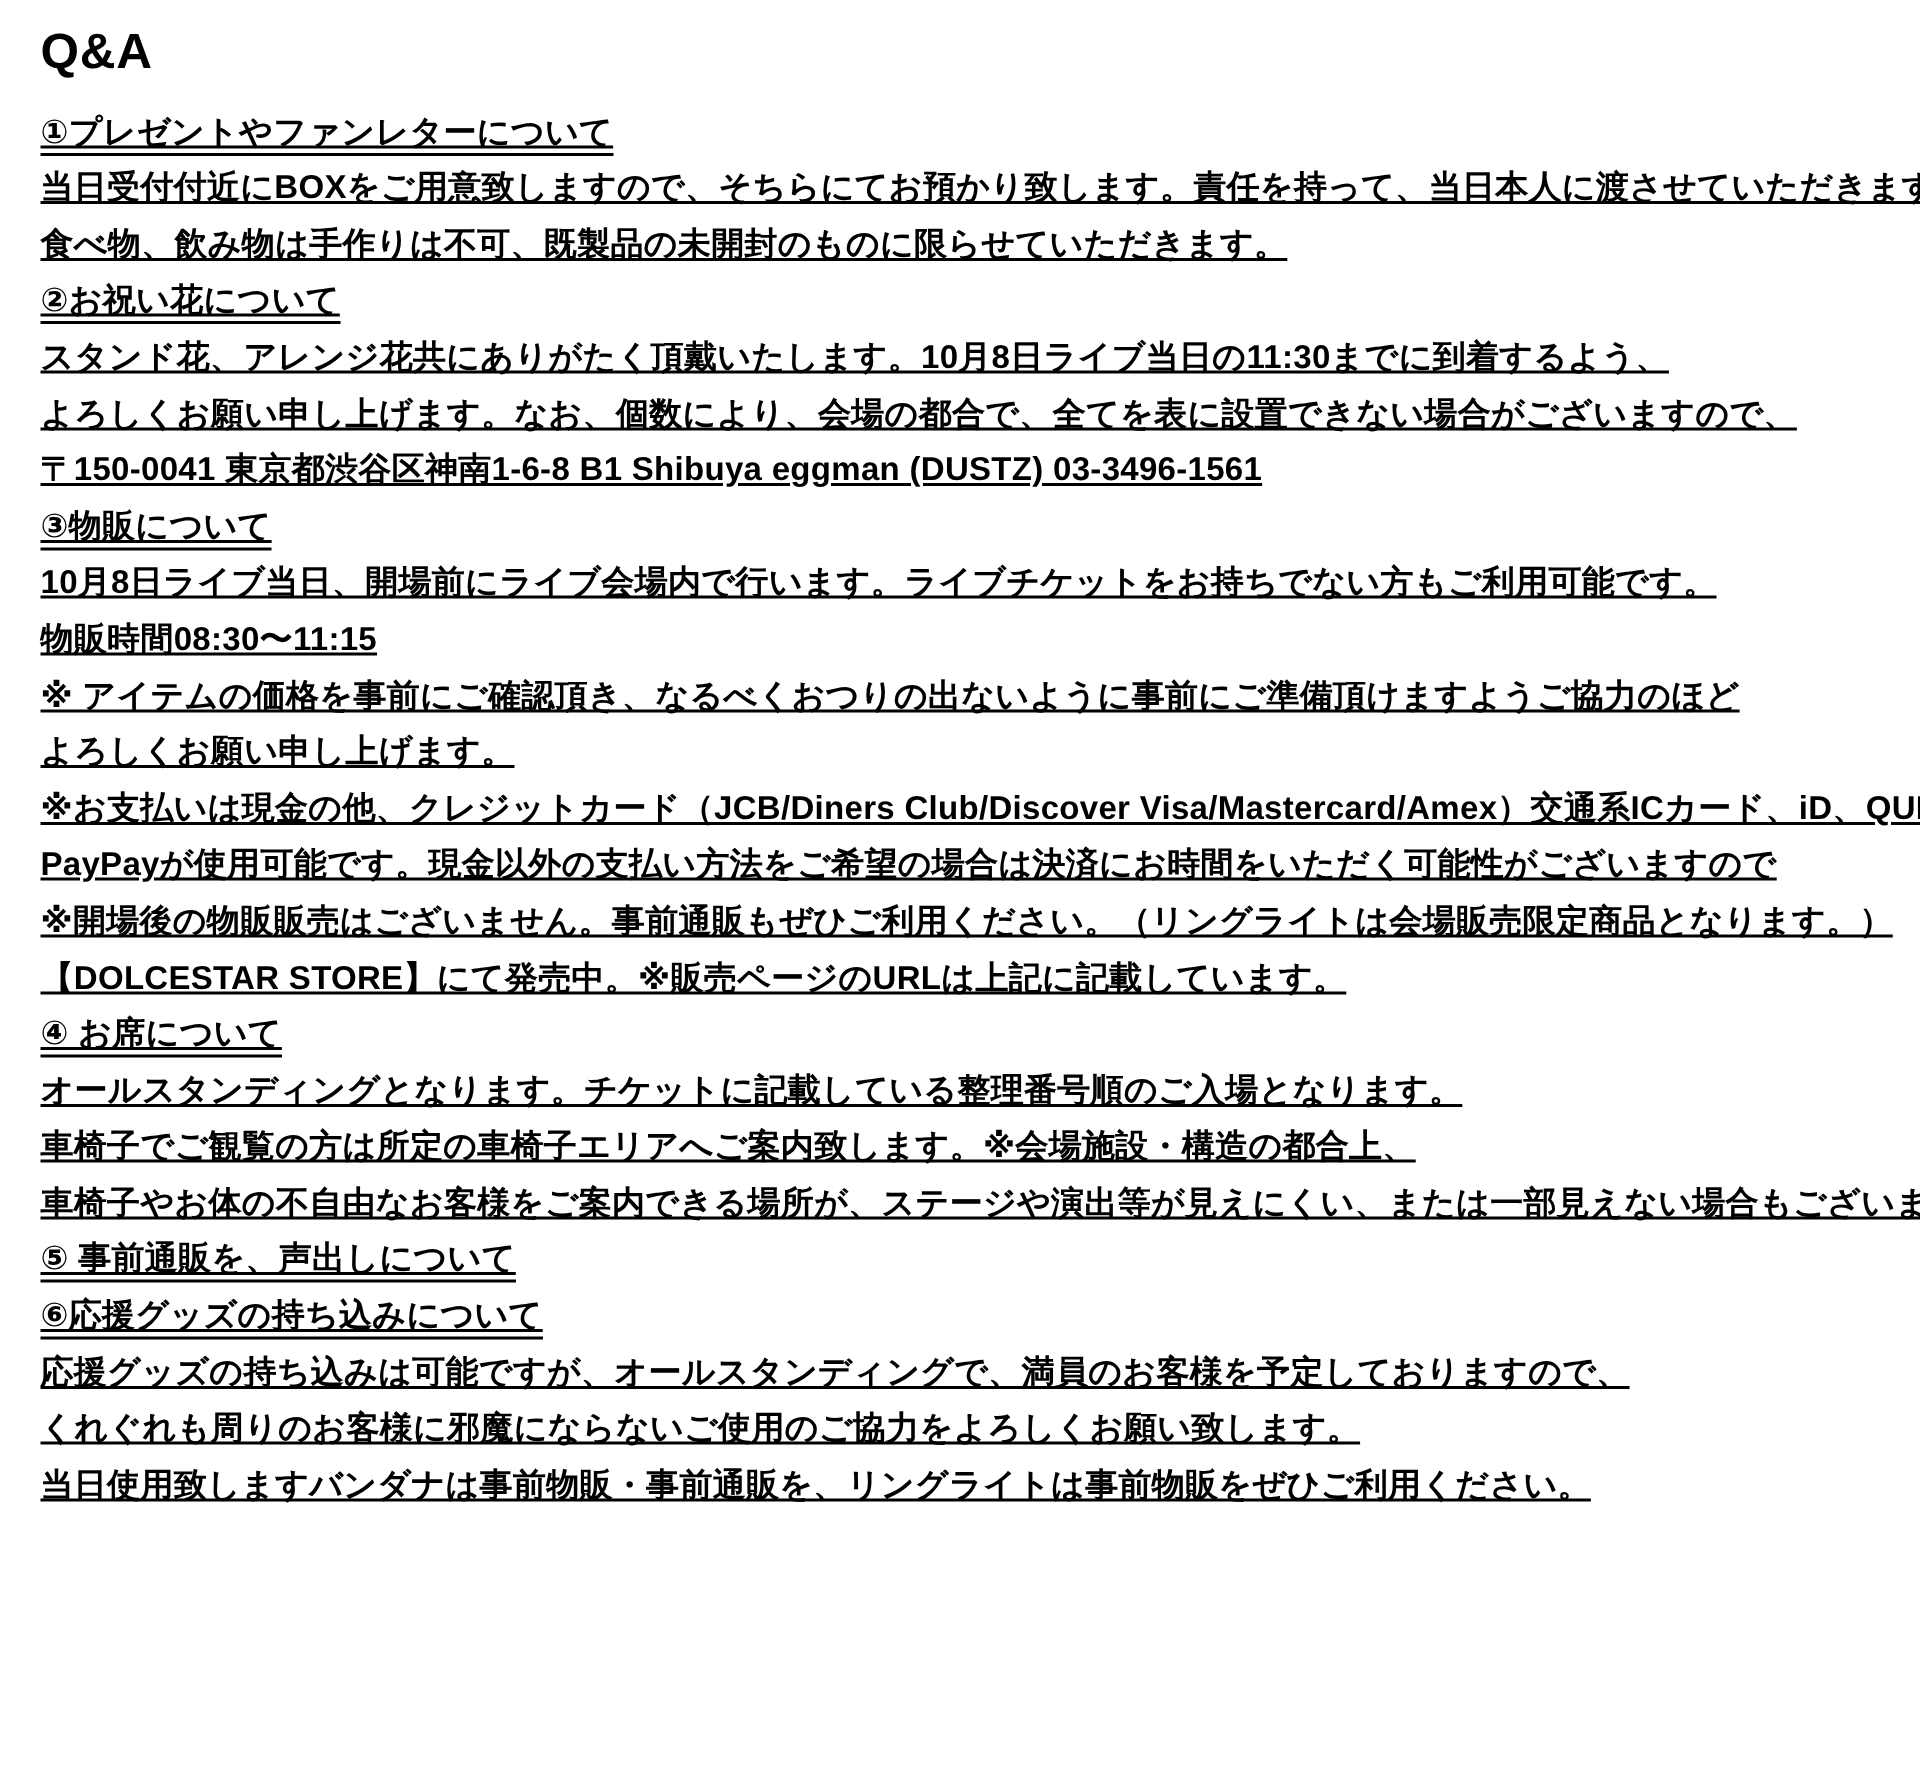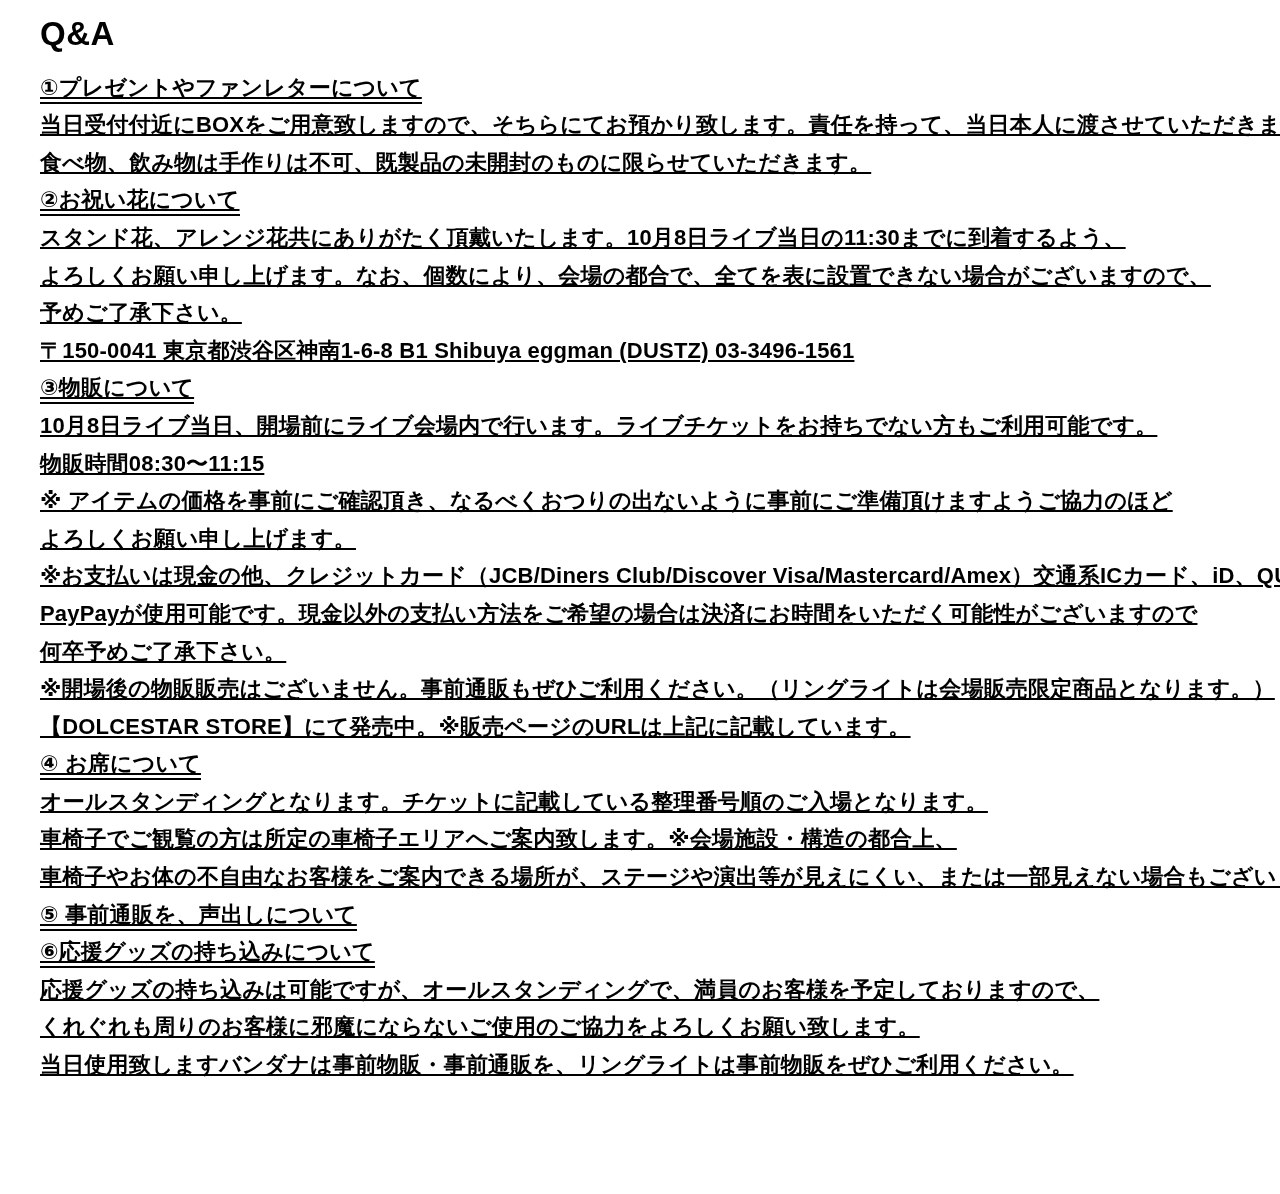--- a/index.html
+++ b/index.html
@@ -7,21 +7,21 @@
     padding: 0;
     background: #ffffff;
     color: #000000;
     font-family: "Liberation Sans", "DejaVu Sans", sans-serif;
     font-weight: 700;
   }
   .page {
     width: 1280px;
     height: 1194px;
     box-sizing: border-box;
-    padding: 10px 0 0 40px;
+    padding: 10px 0 0 27px;
     overflow: hidden;
     background: #ffffff;
   }
   .title {
     font-size: 33px;
     font-weight: 700;
     margin: 4px 0 15px 0;
     line-height: 1.2;
     letter-spacing: 0.5px;
   }
@@ -42,30 +42,28 @@
 
 <div class="page">
   <h1 class="title">Q&amp;A</h1>
   <div id="lines">
       <div class="line heading"><span class="txt">①プレゼントやファンレターについて</span></div>
       <div class="line body"><span class="txt">当日受付付近にBOXをご用意致しますので、そちらにてお預かり致します。責任を持って、当日本人に渡させていただきます。</span></div>
       <div class="line body"><span class="txt">食べ物、飲み物は手作りは不可、既製品の未開封のものに限らせていただきます。</span></div>
       <div class="line heading"><span class="txt">②お祝い花について</span></div>
       <div class="line body"><span class="txt">スタンド花、アレンジ花共にありがたく頂戴いたします。10月8日ライブ当日の11:30までに到着するよう、</span></div>
       <div class="line body"><span class="txt">よろしくお願い申し上げます。なお、個数により、会場の都合で、全てを表に設置できない場合がございますので、</span></div>
-      <div class="line body"><span class="txt">予めご了承下さい。</span></div>
       <div class="line body"><span class="txt">〒150-0041 東京都渋谷区神南1-6-8 B1 Shibuya eggman (DUSTZ) 03-3496-1561</span></div>
       <div class="line heading"><span class="txt">③物販について</span></div>
       <div class="line body"><span class="txt">10月8日ライブ当日、開場前にライブ会場内で行います。ライブチケットをお持ちでない方もご利用可能です。</span></div>
       <div class="line body"><span class="txt">物販時間08:30〜11:15</span></div>
       <div class="line body"><span class="txt">※ アイテムの価格を事前にご確認頂き、なるべくおつりの出ないように事前にご準備頂けますようご協力のほど</span></div>
       <div class="line body"><span class="txt">よろしくお願い申し上げます。</span></div>
       <div class="line body"><span class="txt">※お支払いは現金の他、クレジットカード（JCB/Diners Club/Discover Visa/Mastercard/Amex）交通系ICカード、iD、QUICPay、</span></div>
       <div class="line body"><span class="txt">PayPayが使用可能です。現金以外の支払い方法をご希望の場合は決済にお時間をいただく可能性がございますので</span></div>
-      <div class="line body"><span class="txt">何卒予めご了承下さい。</span></div>
       <div class="line body"><span class="txt">※開場後の物販販売はございません。事前通販もぜひご利用ください。（リングライトは会場販売限定商品となります。）</span></div>
       <div class="line body"><span class="txt">【DOLCESTAR STORE】にて発売中。※販売ページのURLは上記に記載しています。</span></div>
       <div class="line heading"><span class="txt">④ お席について</span></div>
       <div class="line body"><span class="txt">オールスタンディングとなります。チケットに記載している整理番号順のご入場となります。</span></div>
       <div class="line body"><span class="txt">車椅子でご観覧の方は所定の車椅子エリアへご案内致します。※会場施設・構造の都合上、</span></div>
       <div class="line body"><span class="txt">車椅子やお体の不自由なお客様をご案内できる場所が、ステージや演出等が見えにくい、または一部見えない場合もございます。</span></div>
       <div class="line heading"><span class="txt">⑤ 事前通販を、声出しについて</span></div>
       <div class="line heading"><span class="txt">⑥応援グッズの持ち込みについて</span></div>
       <div class="line body"><span class="txt">応援グッズの持ち込みは可能ですが、オールスタンディングで、満員のお客様を予定しておりますので、</span></div>
       <div class="line body"><span class="txt">くれぐれも周りのお客様に邪魔にならないご使用のご協力をよろしくお願い致します。</span></div>

